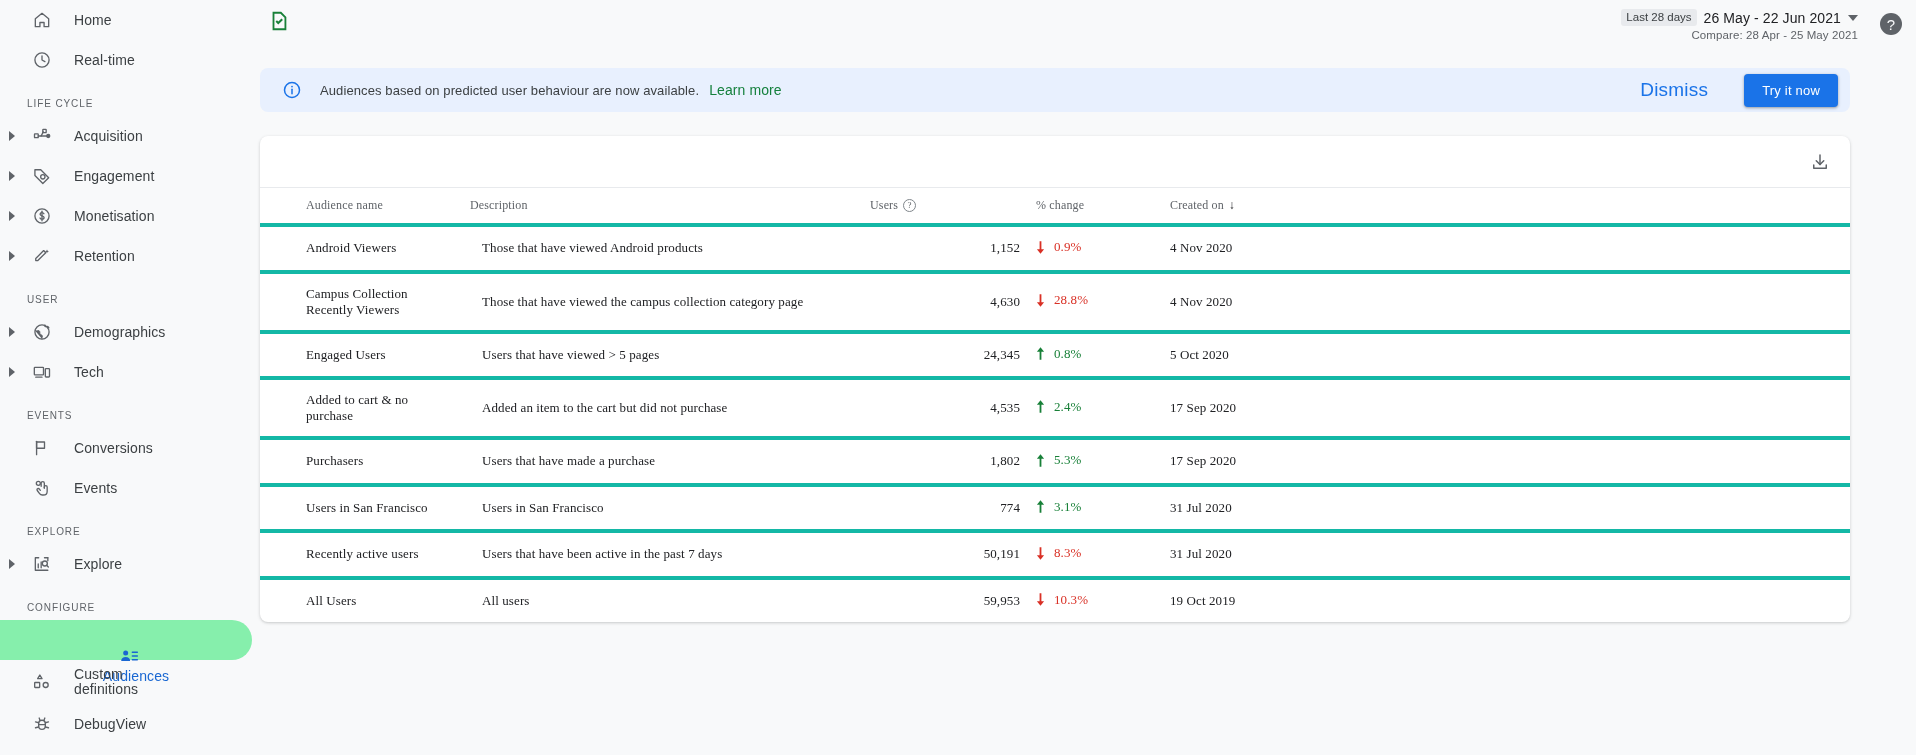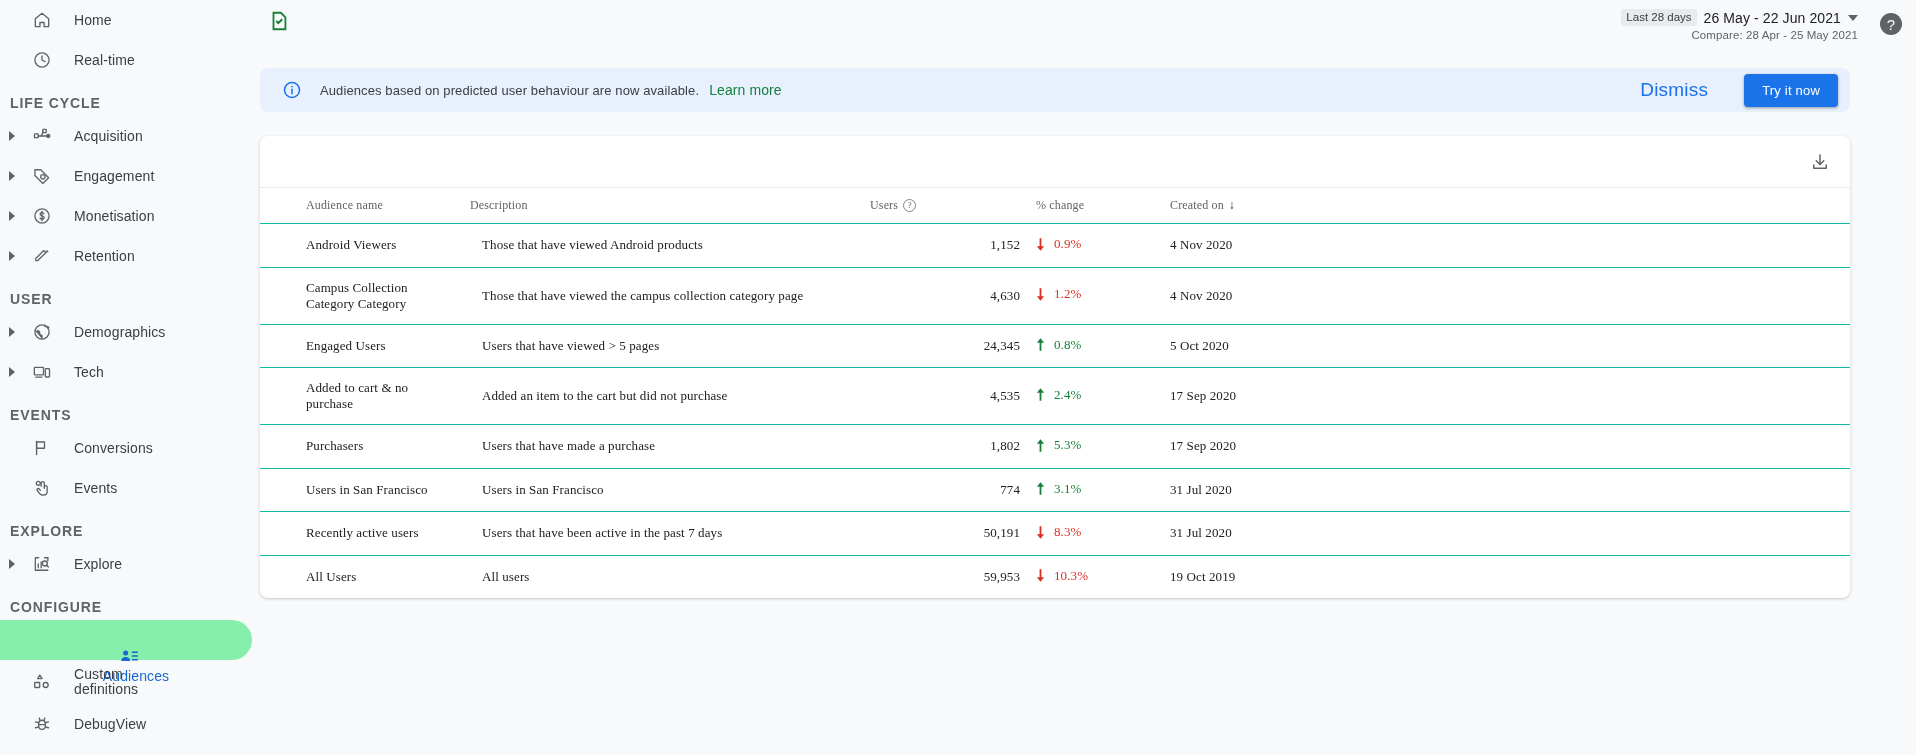--- a/index.html
+++ b/index.html
@@ -60,25 +60,25 @@
     background: #86efac;
     flex-direction: column;
   }
   .nav-item.selected .nav-label { color: #1967d2; font-weight: 500; }
   .nav-item.selected .nav-icon { color: #1967d2; }
 
   .nav-item.twoline { height: 44px; }
   .nav-item.twoline .nav-label { line-height: 15px; }
 
   .section-head {
-    font-size: 14px;
+    font-size: 10px;
     letter-spacing: 0.9px;
     color: #5f6368;
-    font-weight: 700;
-    padding-left: 10px;
+    font-weight: 400;
+    padding-left: 27px;
     margin-top: 14px;
     margin-bottom: 4px;
     height: 18px;
     display: flex;
     align-items: center;
     text-transform: uppercase;
   }
 
   
   .main {
@@ -249,21 +249,21 @@
     vertical-align: middle;
     letter-spacing: 0.15px;
   }
   table.aud td {
     font-size: 13px;
     color: #202124;
     padding: 12px;
     height: 34px;
     vertical-align: middle;
     letter-spacing: 0.1px;
-    border-top: 1px solid #14b8a6;
+    border-top: 4px solid #14b8a6;
   }
   .col-name   { width: 210px; padding-left: 46px !important; }
   .col-desc   { width: 400px; }
   .col-users  { width: 150px; text-align: right; padding-right: 0 !important; }
   .col-change { width: 120px; text-align: left; padding-left: 16px !important; }
   .col-created{ width: 220px; padding-left: 30px !important; }
   .col-pad    { width: auto; }
 
   th.col-name   { padding-left: 46px !important; }
   th.col-users  { text-align: right; }
@@ -587,30 +587,30 @@
                       <svg viewBox="0 0 10 14" width="9" height="13">
                         <path d="M5 14l4-5H6V0H4v9H1z" fill="currentColor"></path>
                       </svg>
                     </span>
                     <span class="pct down">0.9%</span>
                   </span></td>
                 <td class="col-created">4 Nov 2020</td>
                 <td class="col-pad"></td>
               </tr>
               <tr>
-                <td class="col-name">Campus Collection Category Category</td>
+                <td class="col-name">Campus Collection Recently Viewers</td>
                 <td class="col-desc">Those that have viewed the campus collection category page</td>
                 <td class="col-users">4,630</td>
                 <td class="col-change"><span class="change-cell">
                     <span class="arrow down">
                       <svg viewBox="0 0 10 14" width="9" height="13">
                         <path d="M5 14l4-5H6V0H4v9H1z" fill="currentColor"></path>
                       </svg>
                     </span>
-                    <span class="pct down">1.2%</span>
+                    <span class="pct down">28.8%</span>
                   </span></td>
                 <td class="col-created">4 Nov 2020</td>
                 <td class="col-pad"></td>
               </tr>
               <tr>
                 <td class="col-name">Engaged Users</td>
                 <td class="col-desc">Users that have viewed &gt; 5 pages</td>
                 <td class="col-users">24,345</td>
                 <td class="col-change"><span class="change-cell">
                     <span class="arrow up">

